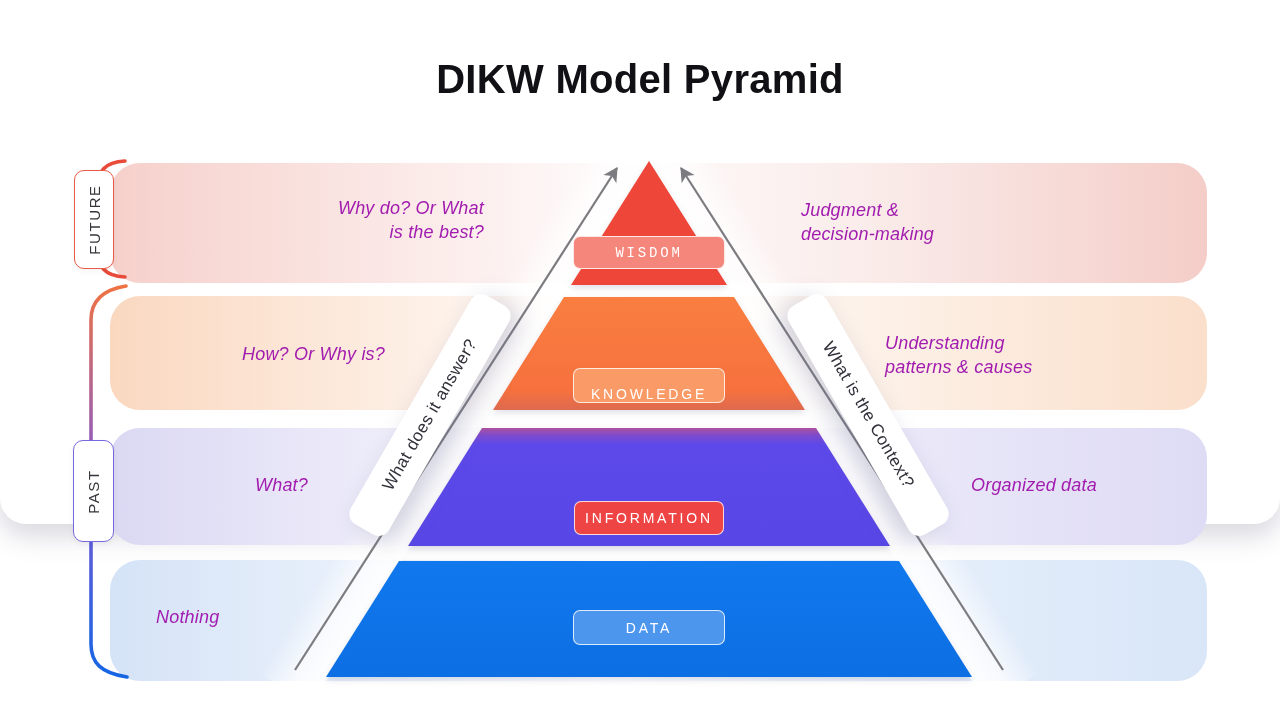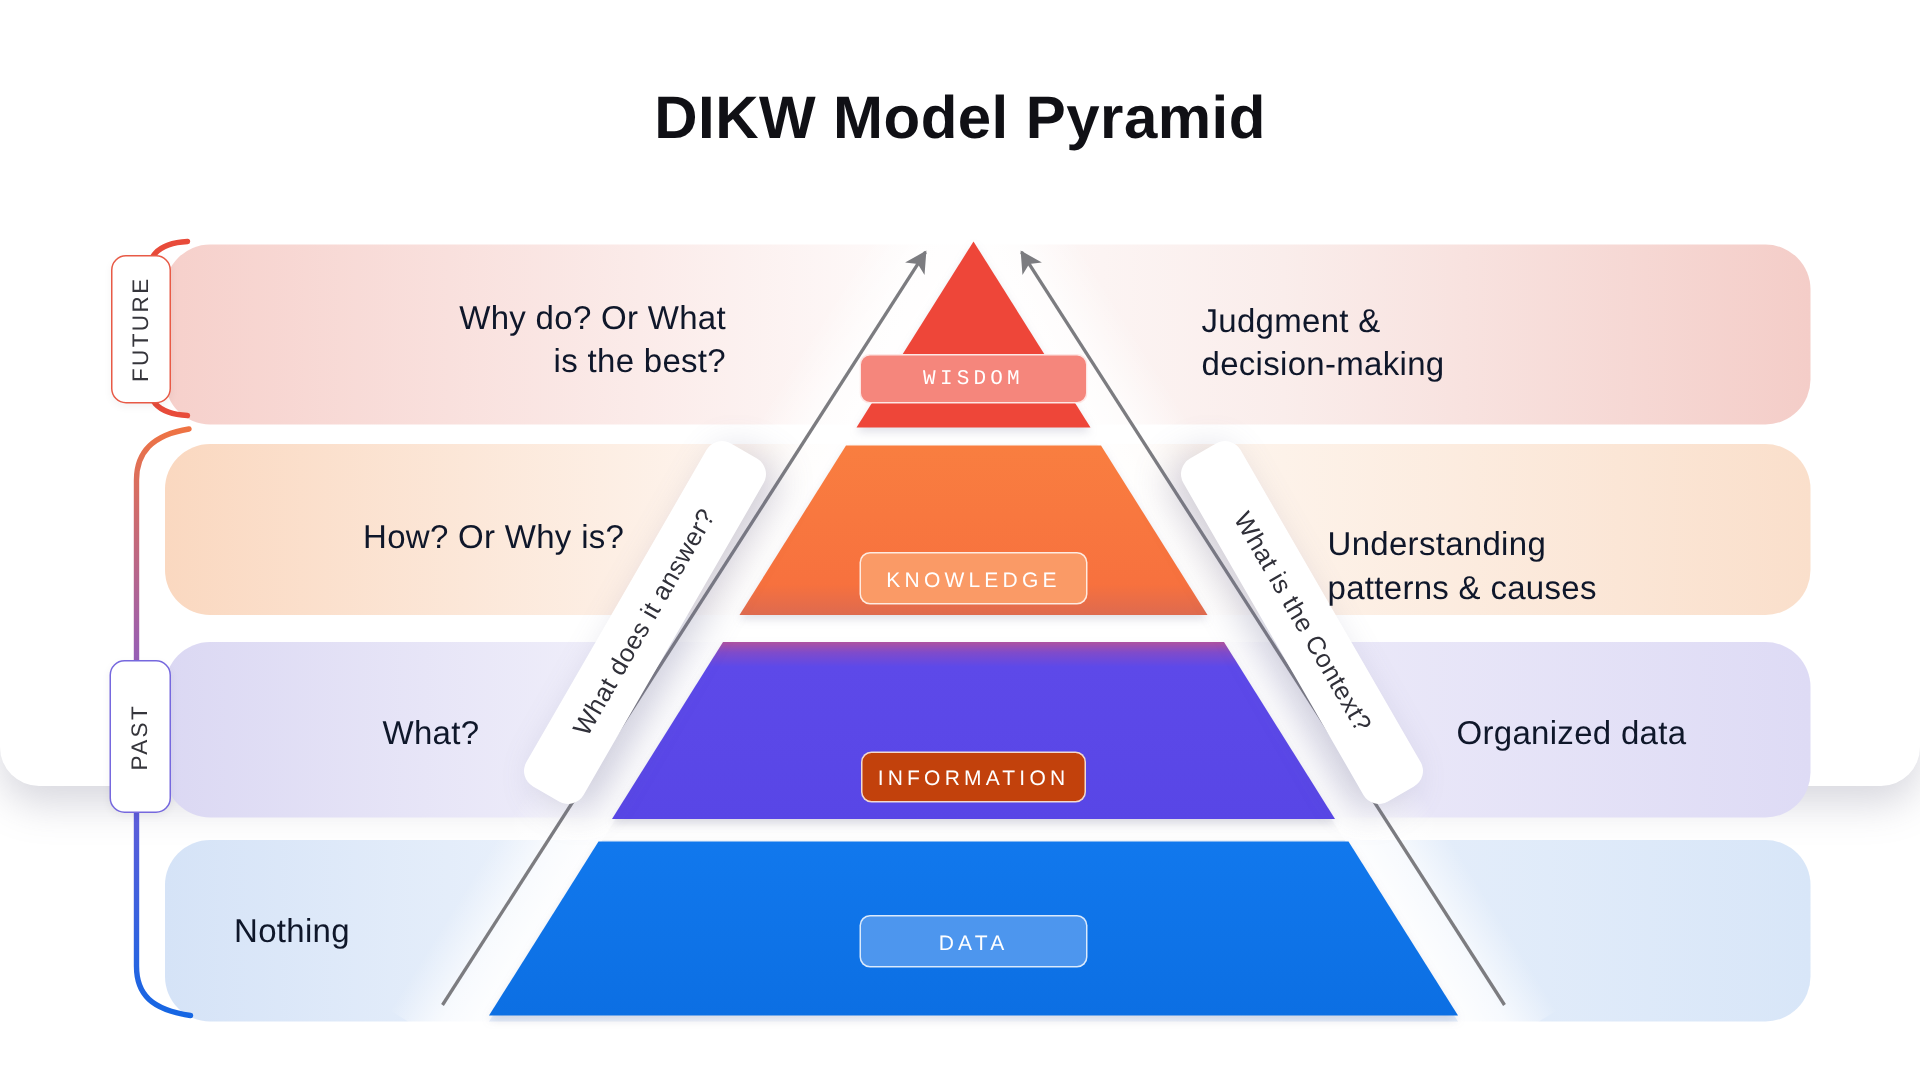--- a/index.html
+++ b/index.html
@@ -37,39 +37,39 @@
   }
   #ribbon-left{left:298px;top:393px;transform:rotate(-60deg);}
   #ribbon-right{left:736px;top:393px;transform:rotate(60deg);}
   
   .chip{
     position:absolute;left:649px;transform:translateX(-50%);width:150px;
     border:1px solid rgba(255,255,255,.8);border-radius:7px;display:flex;align-items:center;justify-content:center;
     color:#ffffff;font-size:14px;letter-spacing:2.8px;font-weight:500;z-index:5;
   }
   #chip-wisdom{top:236px;height:31px;background:#F5867C;font-family:Liberation Mono, monospace;}
-  #chip-knowledge{top:368px;height:33px;background:#FA9A66;}
-  #chip-information{top:501px;height:32px;background:#c2410c;width:148px;}
+  #chip-knowledge{top:368px;height:33px;background:#FA9A66;align-items:flex-end;}
+  #chip-information{top:501px;height:32px;background:#ef4444;width:148px;}
   #chip-data{top:610px;height:33px;background:#4D96EE;}
   
   .era{
     position:absolute;background:#fff;border:1.6px solid #ccc;border-radius:10px;
     display:flex;align-items:center;justify-content:center;z-index:6;box-shadow:0 2px 6px rgba(0,0,0,.05);
   }
   .era span{transform:rotate(-90deg);font-size:15px;letter-spacing:1.6px;color:#35353B;white-space:nowrap;}
   #era-future{left:74px;top:170px;width:38px;height:97px;border-color:#E85A46;}
   #era-past{left:73px;top:440px;width:39px;height:100px;border-color:#7668DE;}
   
-  .q{position:absolute;font-size:22px;color:#0f172a;line-height:1.32;letter-spacing:.2px;white-space:pre-line;z-index:5;}
+  .q{position:absolute;font-size:18px;color:#a21caf;line-height:1.32;letter-spacing:.2px;white-space:pre-line;z-index:5;font-style:italic;}
   #q1{top:197px;right:796px;text-align:right;}
   #q2{top:343px;left:242px;}
   #q3{top:474px;left:255px;}
   #q4{top:606px;left:156px;}
   #d1{top:199px;left:801px;}
-  #d2{top:348px;left:885px;}
+  #d2{top:332px;left:885px;}
   #d3{top:474px;left:971px;}
   #d4{top:596px;left:1055px;}
 </style>
 </head>
 <body>
 
 <div class="card">
 
   <div class="title">DIKW Model Pyramid</div>
 

